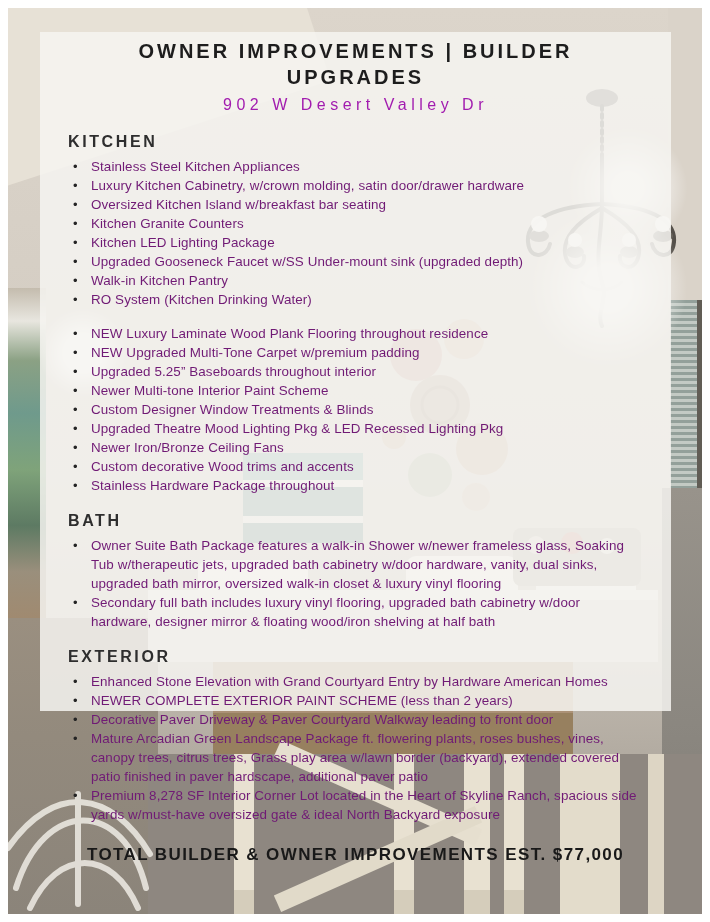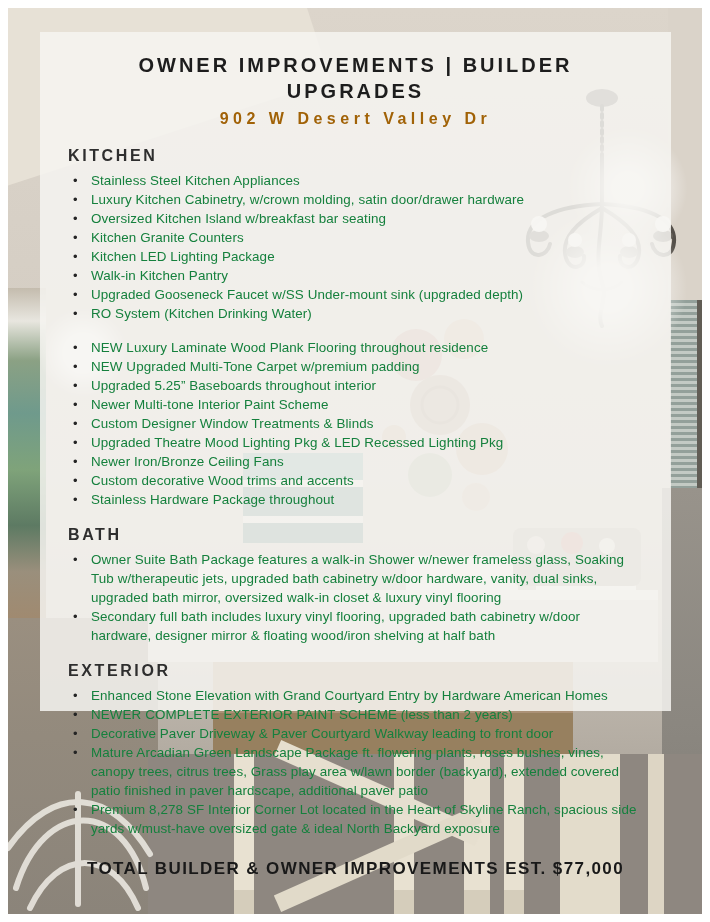--- a/index.html
+++ b/index.html
@@ -47,39 +47,39 @@
   .floor-strip{left:140px;top:746px;width:554px;height:160px;background:#8e8780;}
   .leg{top:0;height:160px;background:linear-gradient(180deg,#e8e1d1 0 85%,#d5cdbb 85% 100%);width:20px;}
   .l1{left:86px;} .l2{left:246px;} .l3{left:316px;width:26px;} .l4{left:356px;} .l5{left:412px;width:60px;background:#e3dccb;} .l6{left:500px;width:16px;background:#ddd5c4;}
   .x1{left:120px;top:30px;width:220px;height:18px;background:#e6dfcf;transform:rotate(24deg);}
   .x2{left:120px;top:96px;width:220px;height:18px;background:#e1dac9;transform:rotate(-24deg);}
   .wicker{left:0;top:690px;width:150px;height:216px;}
   
   .panel{
     position:absolute;left:40px;top:32px;width:631px;height:679px;
     background:rgba(246,244,241,0.85);
-    box-sizing:border-box;padding:20px 28px 0 28px;
+    box-sizing:border-box;padding:6px 28px 0 28px;
   }
   .title{
     text-align:center;font-weight:bold;font-size:20px;letter-spacing:3px;
     color:#1d1d1d;line-height:26px;
   }
   .subtitle{
-    text-align:center;font-size:16px;letter-spacing:4.5px;color:#a16207;
-    margin-top:4px;line-height:22px;font-weight:bold;
+    text-align:center;font-size:16px;letter-spacing:4.5px;color:#a21caf;
+    margin-top:4px;line-height:22px;
   }
   .section{margin-top:15px;}
   .section h2{
     margin:0 0 5px 0;font-size:16px;font-weight:bold;letter-spacing:2.6px;
     color:#2e2e2e;line-height:21px;
   }
   .section ul{margin:0;padding:0;list-style:none;}
   .section li{
     position:relative;padding-left:23px;font-size:13.4px;line-height:19px;
-    color:#15803d;letter-spacing:.1px;
+    color:#701a75;letter-spacing:.1px;
   }
   .section li::before{
     content:"\2022";position:absolute;left:5px;top:0;color:#242424;font-size:13px;
   }
   .total{
     margin-top:19px;text-align:center;font-weight:bold;font-size:17px;
     letter-spacing:1.4px;color:#191919;line-height:24px;
   }
 </style>
 </head>
@@ -168,22 +168,22 @@
   <div class="subtitle">902 W Desert Valley Dr</div>
 
   <div class="section">
     <h2>KITCHEN</h2>
     <ul>
       <li>Stainless Steel Kitchen Appliances</li>
       <li>Luxury Kitchen Cabinetry, w/crown molding, satin door/drawer hardware</li>
       <li>Oversized Kitchen Island w/breakfast bar seating</li>
       <li>Kitchen Granite Counters</li>
       <li>Kitchen LED Lighting Package</li>
+      <li>Upgraded Gooseneck Faucet w/SS Under-mount sink (upgraded depth)</li>
       <li>Walk-in Kitchen Pantry</li>
-      <li>Upgraded Gooseneck Faucet w/SS Under-mount sink (upgraded depth)</li>
       <li>RO System (Kitchen Drinking Water)</li>
     </ul>
   </div>
 
   <div class="section">
     <ul>
       <li>NEW Luxury Laminate Wood Plank Flooring throughout residence</li>
       <li>NEW Upgraded Multi-Tone Carpet w/premium padding</li>
       <li>Upgraded 5.25” Baseboards throughout interior</li>
       <li>Newer Multi-tone Interior Paint Scheme</li>

